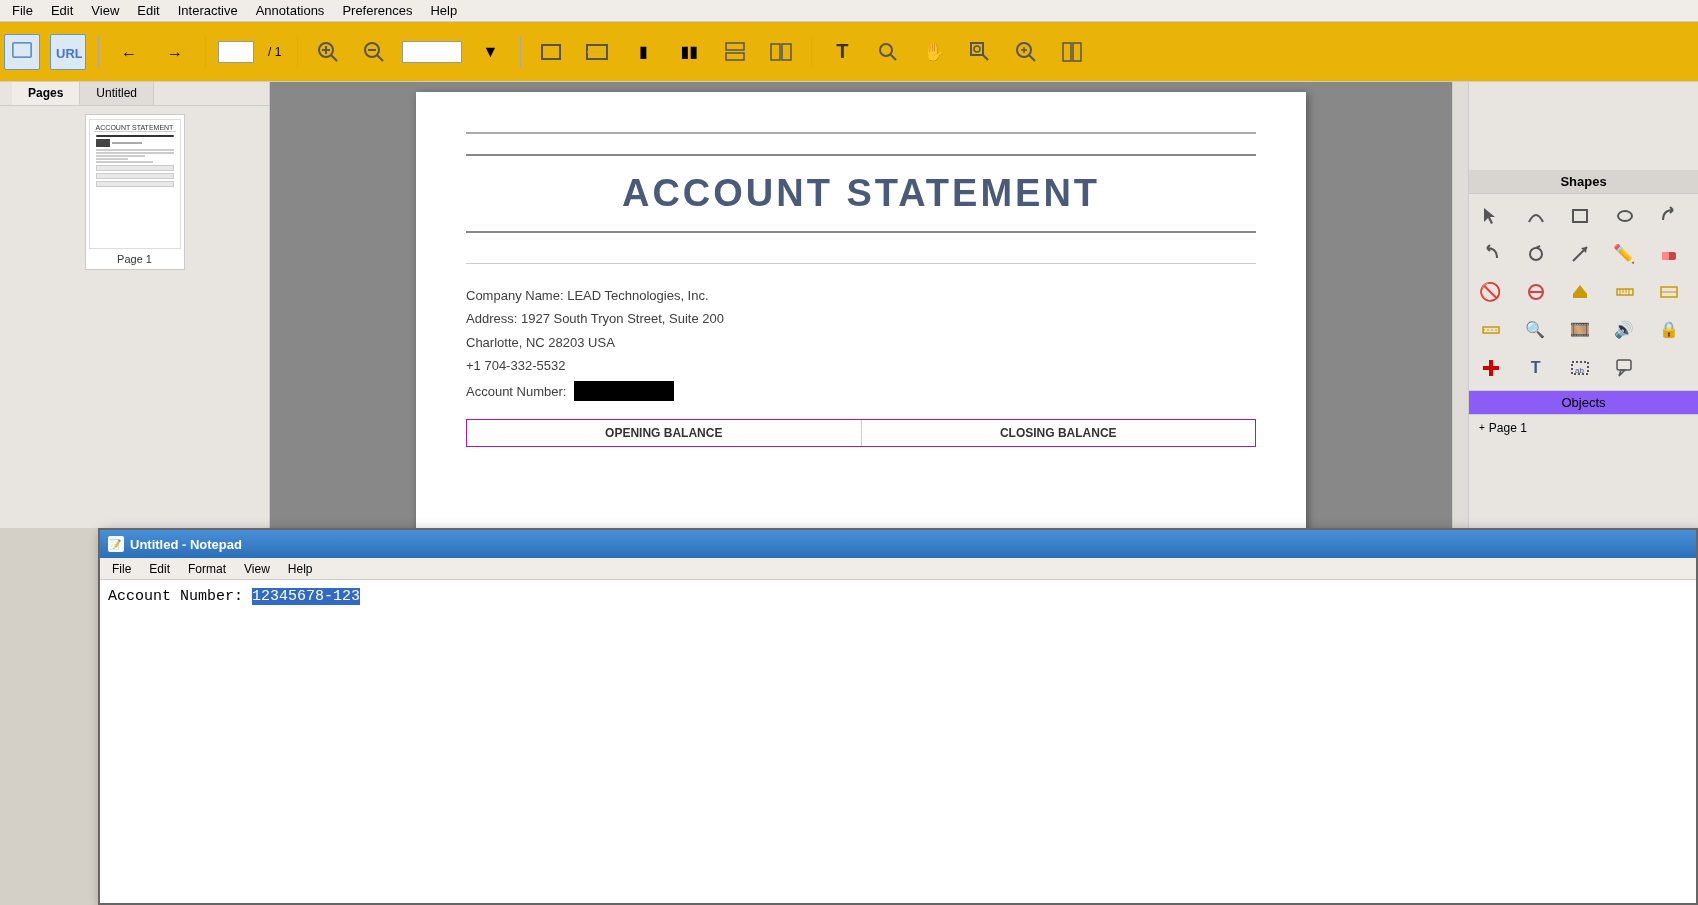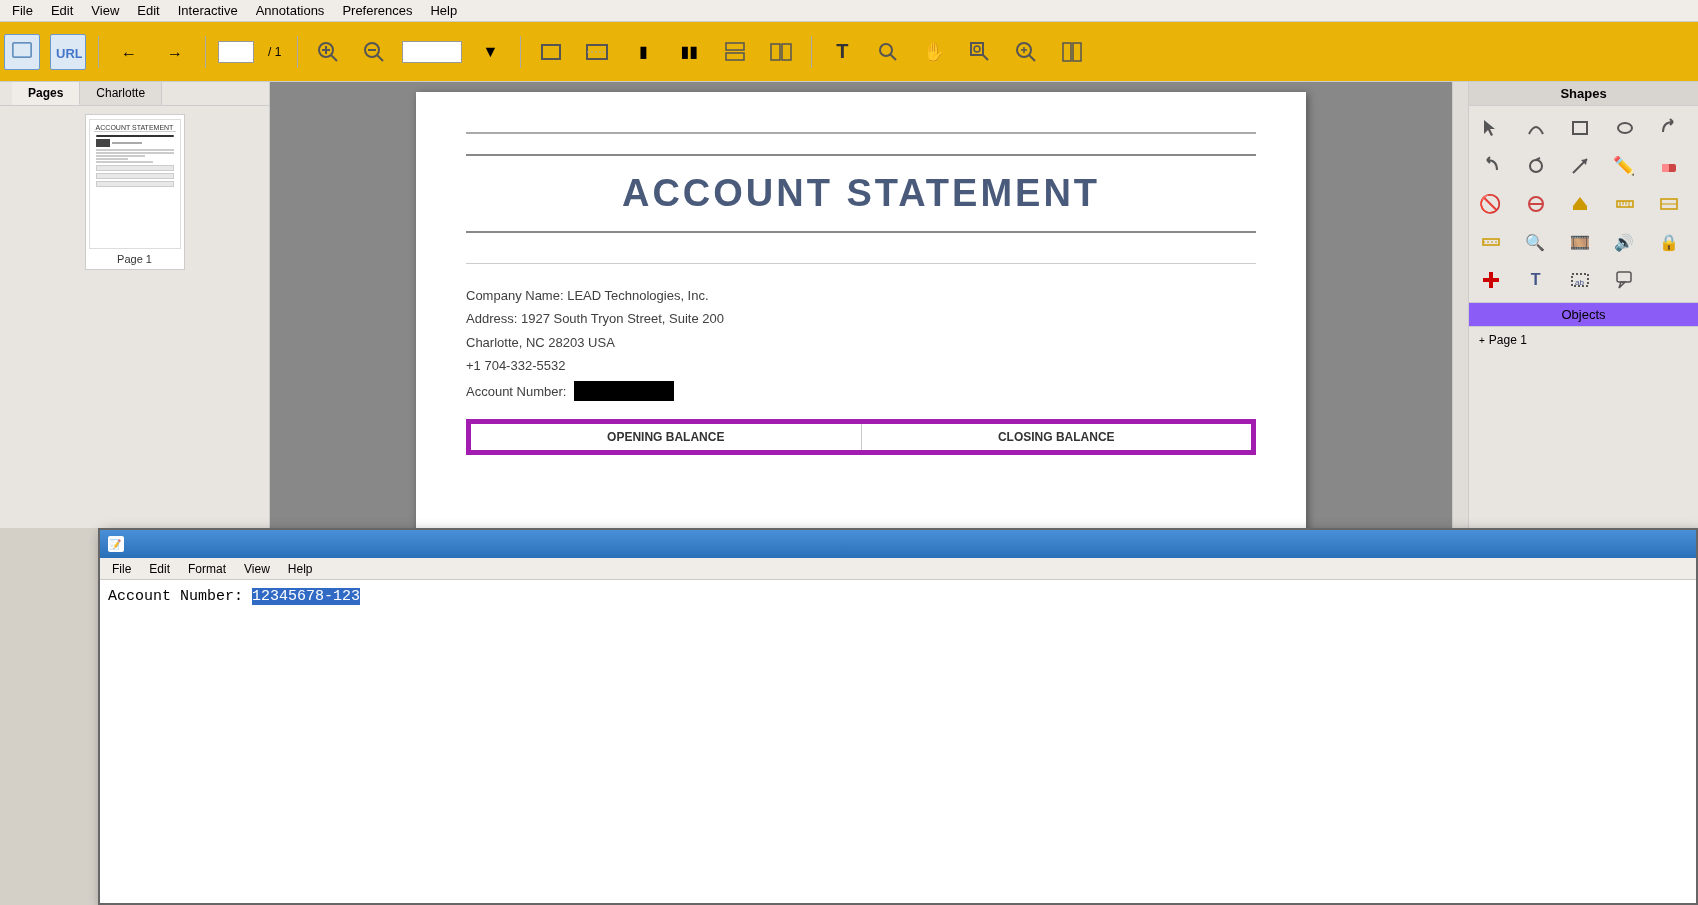--- a/index.html
+++ b/index.html
@@ -38,26 +38,26 @@
     .thumb-label { font-size: 11px; text-align: center; margin-top: 4px; color: #333; }
 
     
     .pdf-canvas-wrapper { flex: 1; overflow: auto; background: #888; padding: 10px; }
     .pdf-page { background: white; margin: 0 auto; width: 890px; min-height: 440px; padding: 40px 50px; box-shadow: 2px 2px 8px rgba(0,0,0,0.4); position: relative; }
     .doc-title { font-size: 38px; font-weight: bold; color: #4a5a7a; text-align: center; border-top: 2px solid #888; border-bottom: 2px solid #888; padding: 16px 0; margin-bottom: 30px; letter-spacing: 3px; }
     .doc-info { font-size: 13px; color: #404040; line-height: 1.8; }
     .account-number-row { display: flex; align-items: center; gap: 8px; margin-top: 2px; }
     .account-label { font-size: 13px; }
     .account-redacted { display: inline-block; width: 100px; height: 20px; background: #000; }
-    .table-header { display: flex; border: 5px solid #a21caf; margin-top: 16px; }
+    .table-header { display: flex; border: 1px solid #a21caf; margin-top: 16px; }
     .table-col { flex: 1; text-align: center; padding: 6px; font-size: 12px; font-weight: bold; color: #333; border-right: 1px solid #ccc; }
     .table-col:last-child { border-right: none; }
 
     
-    .right-panel { width: 230px; background: #e8e4e0; border-left: 1px solid #ccc; display: flex; flex-direction: column; }
+    .right-panel { width: 230px; background: #e8e4e0; border-left: 1px solid #ccc; display: flex; flex-direction: column; justify-content: center; }
     .right-panel-title { text-align: center; font-size: 13px; font-weight: bold; padding: 4px; border-bottom: 1px solid #ccc; background: #d8d4d0; }
     .shapes-grid { display: grid; grid-template-columns: repeat(5, 1fr); gap: 2px; padding: 4px; }
     .shape-btn { width: 36px; height: 36px; background: none; border: 1px solid transparent; cursor: pointer; display: flex; align-items: center; justify-content: center; font-size: 16px; border-radius: 2px; }
     .objects-panel { border-top: 1px solid #ccc; }
     .objects-title { text-align: center; font-size: 13px; font-weight: normal; padding: 4px; border-bottom: 1px solid #ccc; background: #8b5cf6; }
     .objects-content { padding: 4px 8px; }
     .object-item { display: flex; align-items: center; gap: 4px; font-size: 12px; cursor: pointer; padding: 2px; }
     .object-expand { font-size: 10px; cursor: pointer; }
 
     
@@ -182,21 +182,21 @@
           <rect x="12" y="2" width="8" height="18" fill="none" stroke="#555" stroke-width="1.5"></rect>
         </svg>
     </button>
   </div>
 
   <div class="main-area">
 
     <div class="left-panel">
       <div class="panel-tabs">
         <div class="panel-tab active">Pages</div>
-        <div class="panel-tab">Charlotte</div>
+        <div class="panel-tab">Untitled</div>
       </div>
       <div class="panel-content">
         <div class="page-thumb">
           <div class="thumb-image">
             <div class="thumb-content">
               <div class="thumb-title">ACCOUNT STATEMENT</div>
               <div class="thumb-line" style="height:2px;background:#333;margin:2px;"></div>
               <div style="display:flex;gap:2px;margin:2px 2px;">
                 <div style="width:14px;height:8px;background:#444;"></div>
                 <div style="width:30px;height:2px;background:#aaa;margin-top:3px;"></div>
@@ -371,20 +371,21 @@
           </div>
         </div>
       </div>
     </div>
   </div>
 </div>
 
 <div class="notepad-window">
   <div class="notepad-titlebar">
     <div class="notepad-icon">📝</div>
+    <span class="notepad-title-text">Untitled - Notepad</span>
   </div>
   <div class="notepad-menu">
     <span class="notepad-menu-item">File</span>
     <span class="notepad-menu-item">Edit</span>
     <span class="notepad-menu-item">Format</span>
     <span class="notepad-menu-item">View</span>
     <span class="notepad-menu-item">Help</span>
   </div>
   <div class="notepad-content">
     <span class="account-number-text">Account Number: </span><span class="account-number-value">12345678-123</span>

